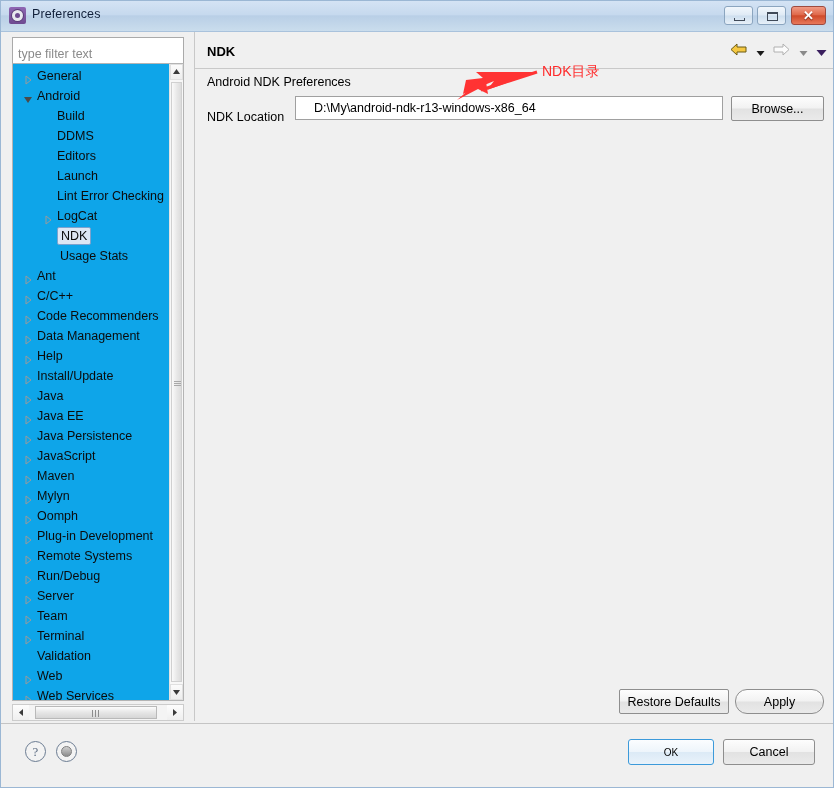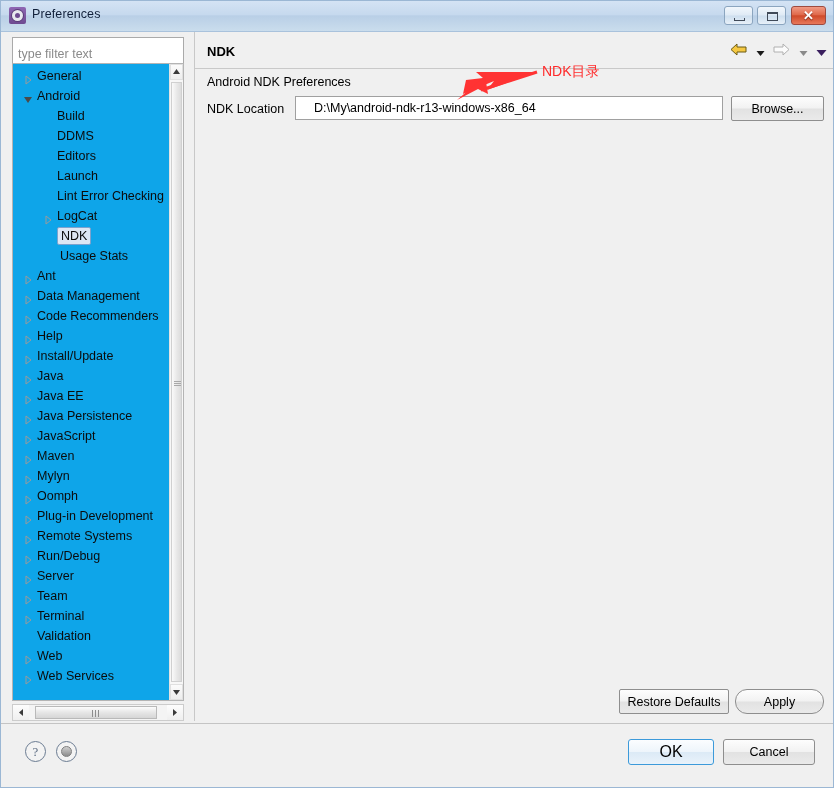--- a/index.html
+++ b/index.html
@@ -281,21 +281,21 @@
   }
 
   #group-label {
     position: absolute;
     left: 12px; top: 43px;
     font-size: 12.5px;
     color: #000000;
   }
   #field-label {
     position: absolute;
-    left: 12px; top: 70px;
+    left: 12px; top: 78px;
     font-size: 12.5px;
     color: #000000;
   }
   #ndk-location {
     position: absolute;
     left: 100px; top: 64px;
     width: 428px; height: 24px;
     box-sizing: border-box;
     background: #ffffff;
     border: 1px solid #a0a0a0;
@@ -406,21 +406,21 @@
     border: 1px solid #7e7e7e;
     box-sizing: border-box;
   }
 
   #ok-btn {
     position: absolute;
     left: 627px; top: 738px;
     width: 86px; height: 26px;
     box-sizing: border-box;
     font-family: "Liberation Sans", sans-serif;
-    font-size: 16px;
+    font-size: 10px;
     color: #000000;
     background: linear-gradient(to bottom, #fbfdff 0%, #eef5fb 48%, #dceaf6 52%, #e9f2fa 100%);
     border: 1px solid #3c9ada;
     border-radius: 3px;
     cursor: default;
   }
   #cancel-btn {
     position: absolute;
     left: 722px; top: 738px;
     width: 92px; height: 26px;
@@ -502,27 +502,33 @@
         <div class="tree-row">
           <span class="tri" style="left: 10px;"><svg width="10" height="10" viewBox="0 0 10 10">
               <polygon points="3,1 8,5 3,9" fill="none" stroke="#9a9a9a" stroke-width="1" stroke-linejoin="round"></polygon>
             </svg></span>
           <span class="label" style="left: 24px;">Ant</span>
         </div>
         <div class="tree-row">
           <span class="tri" style="left: 10px;"><svg width="10" height="10" viewBox="0 0 10 10">
               <polygon points="3,1 8,5 3,9" fill="none" stroke="#9a9a9a" stroke-width="1" stroke-linejoin="round"></polygon>
             </svg></span>
+          <span class="label" style="left: 24px;">C/C++</span>
+        </div>
+        <div class="tree-row">
+          <span class="tri" style="left: 10px;"><svg width="10" height="10" viewBox="0 0 10 10">
+              <polygon points="3,1 8,5 3,9" fill="none" stroke="#9a9a9a" stroke-width="1" stroke-linejoin="round"></polygon>
+            </svg></span>
+          <span class="label" style="left: 24px;">Code Recommenders</span>
+        </div>
+        <div class="tree-row">
+          <span class="tri" style="left: 10px;"><svg width="10" height="10" viewBox="0 0 10 10">
+              <polygon points="3,1 8,5 3,9" fill="none" stroke="#9a9a9a" stroke-width="1" stroke-linejoin="round"></polygon>
+            </svg></span>
           <span class="label" style="left: 24px;">Data Management</span>
-        </div>
-        <div class="tree-row">
-          <span class="tri" style="left: 10px;"><svg width="10" height="10" viewBox="0 0 10 10">
-              <polygon points="3,1 8,5 3,9" fill="none" stroke="#9a9a9a" stroke-width="1" stroke-linejoin="round"></polygon>
-            </svg></span>
-          <span class="label" style="left: 24px;">Code Recommenders</span>
         </div>
         <div class="tree-row">
           <span class="tri" style="left: 10px;"><svg width="10" height="10" viewBox="0 0 10 10">
               <polygon points="3,1 8,5 3,9" fill="none" stroke="#9a9a9a" stroke-width="1" stroke-linejoin="round"></polygon>
             </svg></span>
           <span class="label" style="left: 24px;">Help</span>
         </div>
         <div class="tree-row">
           <span class="tri" style="left: 10px;"><svg width="10" height="10" viewBox="0 0 10 10">
               <polygon points="3,1 8,5 3,9" fill="none" stroke="#9a9a9a" stroke-width="1" stroke-linejoin="round"></polygon>

